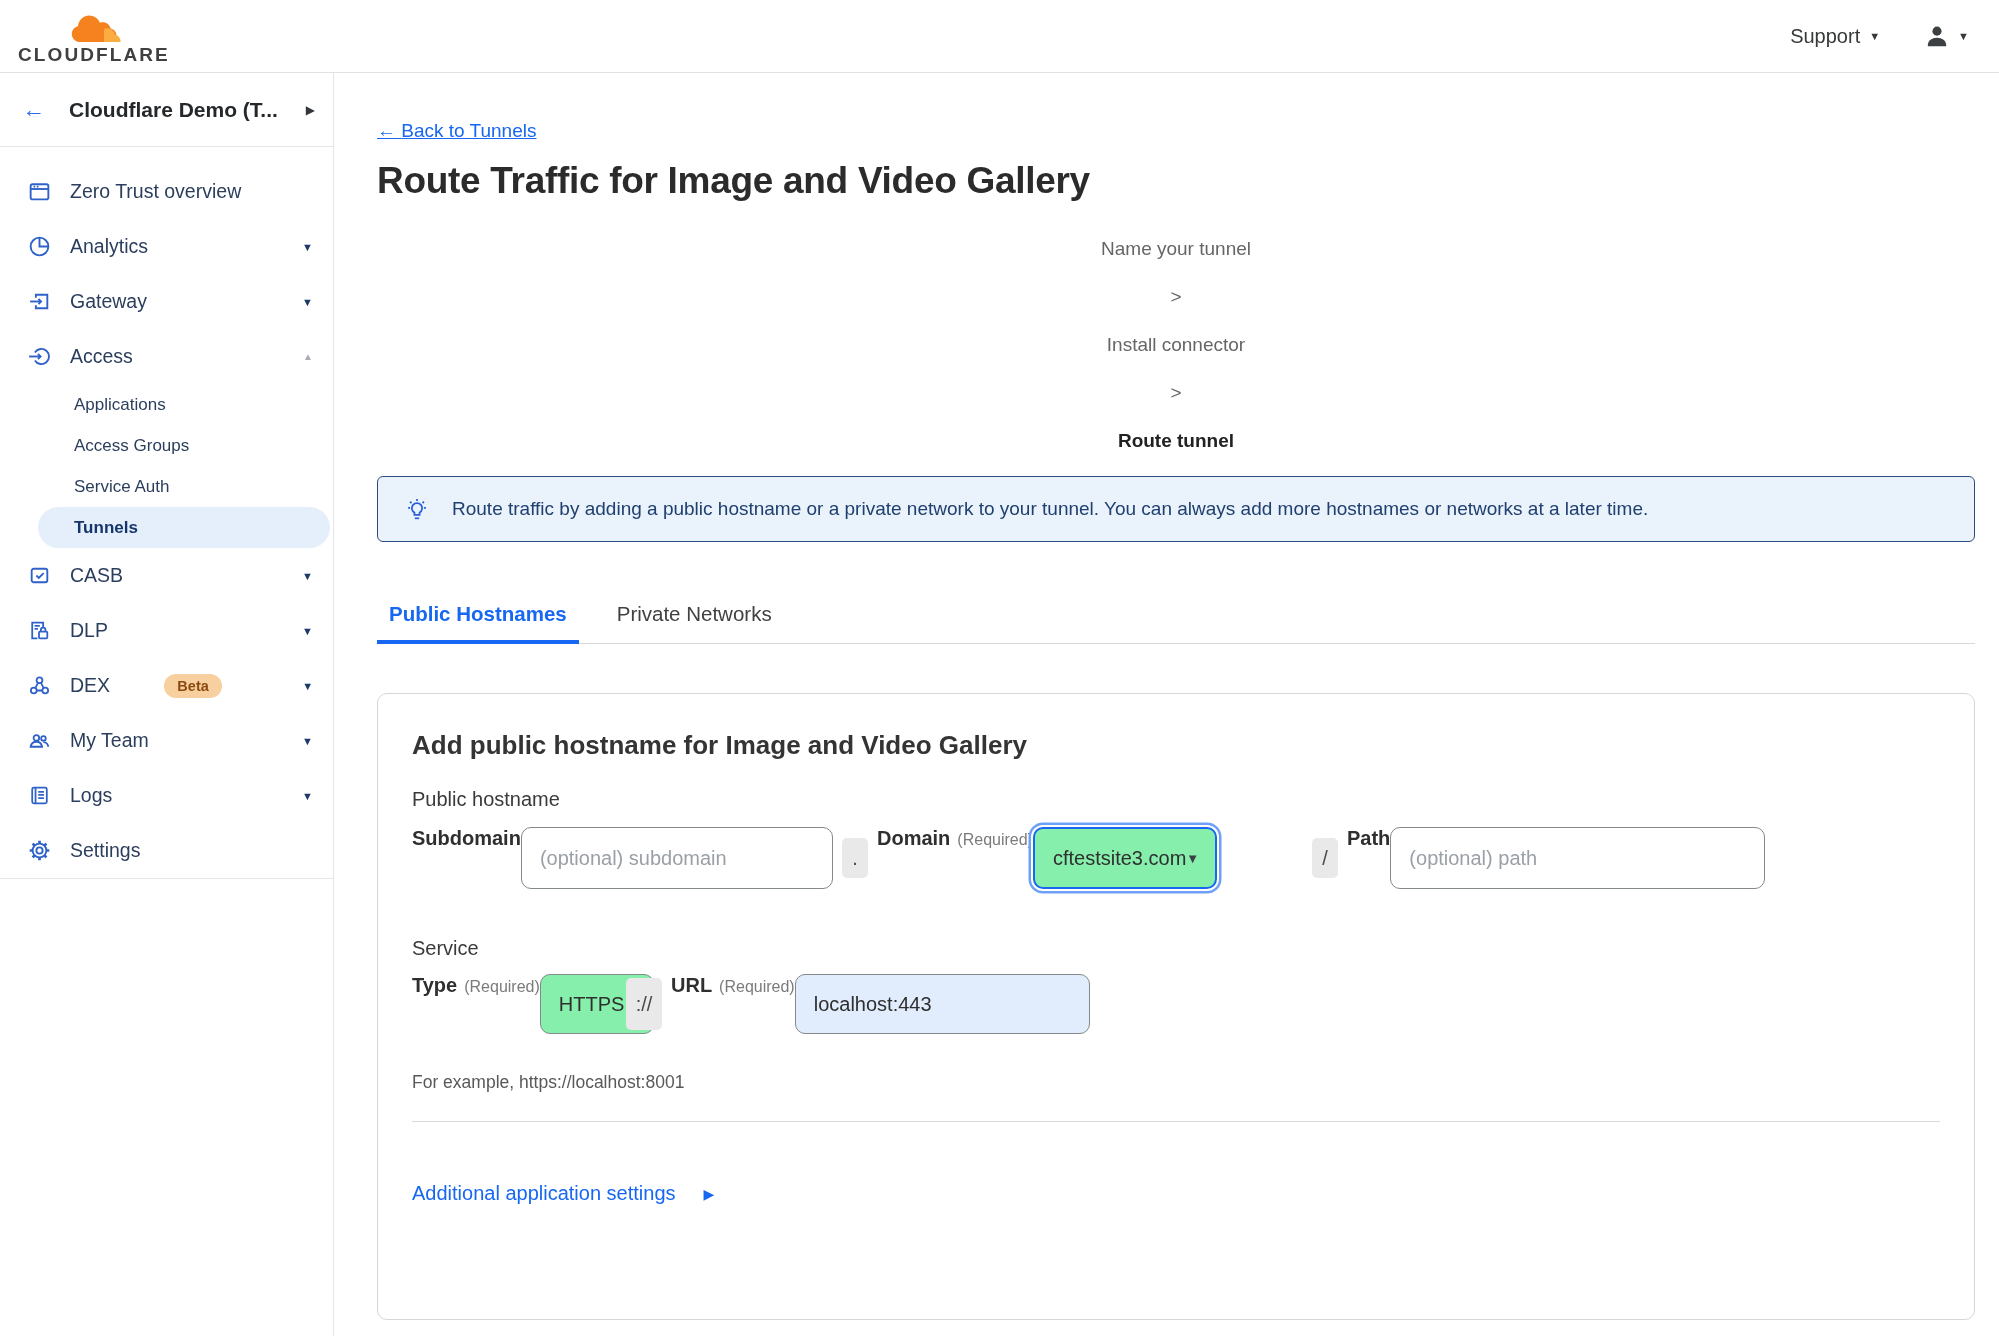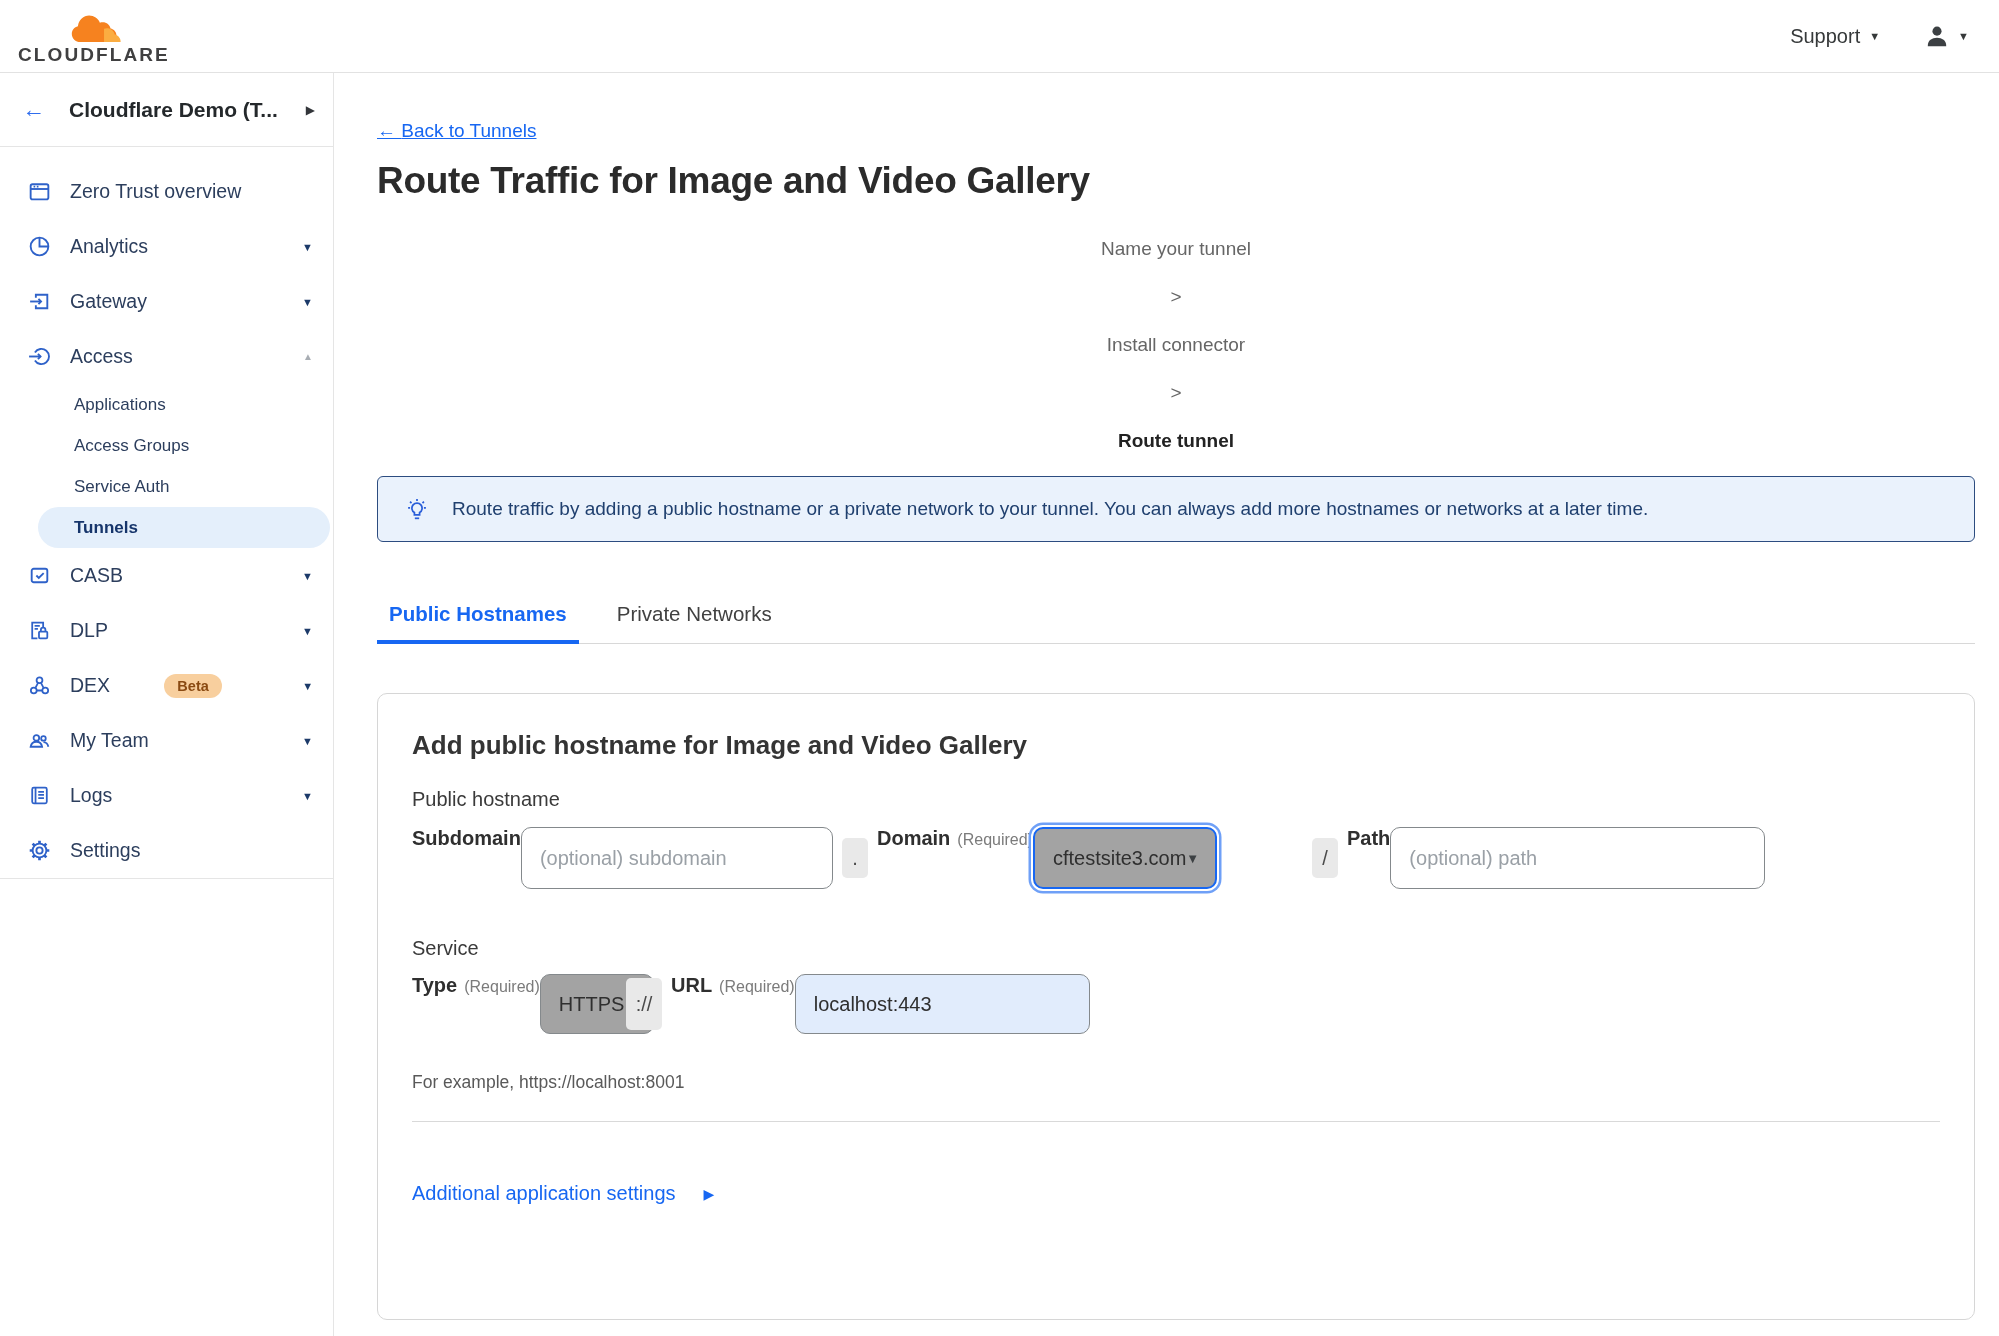--- a/index.html
+++ b/index.html
@@ -96,21 +96,21 @@
   .text-input {
     height:62px; width:100%; border:1.5px solid #84898c; border-radius:10px;
     padding:0 18px; font-size:20px; color:#2f2f2f; background:#fff;
     font-family:"Liberation Sans", sans-serif; outline:none;
   }
   .text-input::placeholder { color:#9aa0a6; }
   .text-input.autofill { background:#e1ecfc; height:60px; }
   .select-box {
     height:62px; border:1.5px solid #84898c; border-radius:10px;
     display:flex; align-items:center; justify-content:space-between;
-    padding:0 16px 0 18px; font-size:20px; color:#2f2f2f; background:#a3a3a3;
+    padding:0 16px 0 18px; font-size:20px; color:#2f2f2f; background:#86efac;
   }
   .select-box.focused {
     border:2px solid #1767F2;
     box-shadow:0 0 0 2px #ffffff, 0 0 0 4.5px #6fa0f7;
   }
   .select-caret { font-size:13px; color:#3c4043; }
   .sep-chip {
     min-width:26px; height:40px; margin:0 9px 11px 9px; padding:0 5px;
     background:#e9e9e9; border-radius:5px;
     display:flex; align-items:center; justify-content:center;

